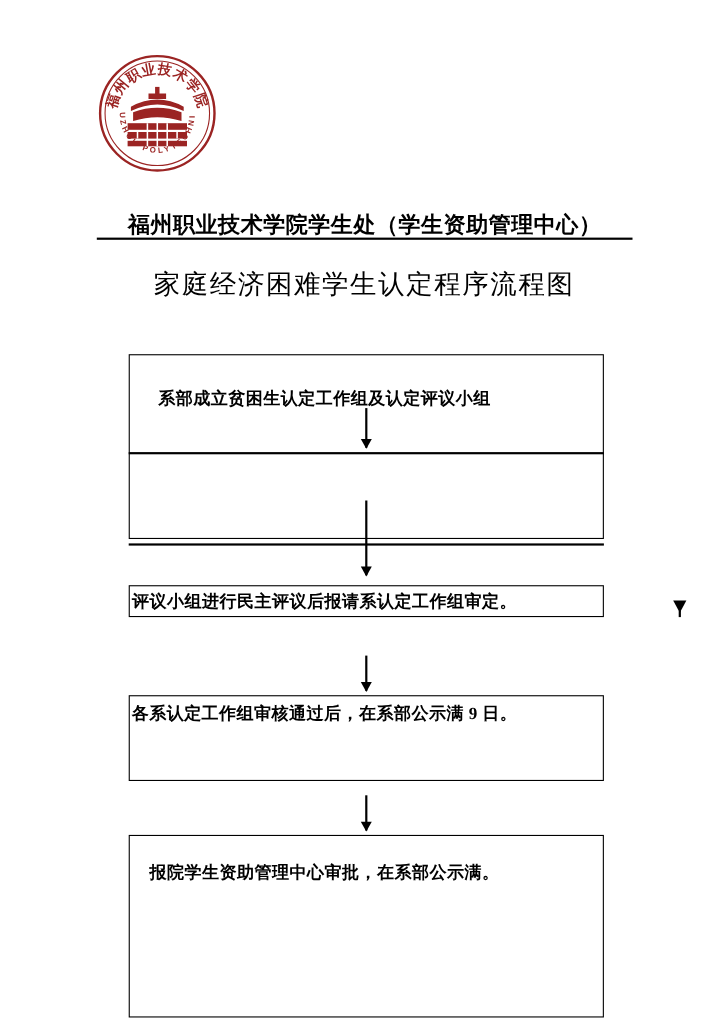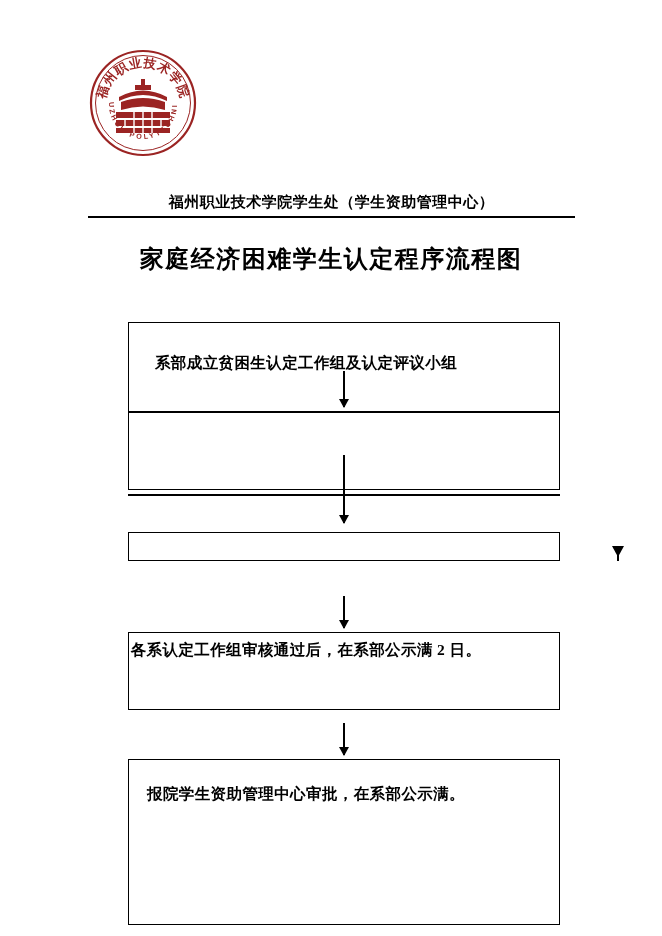--- a/index.html
+++ b/index.html
@@ -26,21 +26,21 @@
   }
   #logo-svg { display: block; width: 110px; height: 110px; }
 
   
   #org-header {
     position: absolute;
     left: 88px;
     top: 193px;
     width: 487px;
     text-align: center;
-    font-size: 15px;
+    font-size: 20px;
     font-weight: 600;
     letter-spacing: 0.5px;
     line-height: 1.25;
     white-space: nowrap;
   }
   #org-header-rule {
     position: absolute;
     left: 88px;
     top: 216px;
     width: 487px;
@@ -48,34 +48,33 @@
     background: #000000;
   }
 
   #doc-title {
     position: absolute;
     left: 60px;
     top: 244px;
     width: 542px;
     text-align: center;
     font-size: 24px;
-    font-weight: 700;
+    font-weight: 400;
     letter-spacing: 1.5px;
     line-height: 1.3;
     white-space: nowrap;
   }
 
   
   #flow {
     position: absolute;
     left: 0;
     top: 0;
     width: 590px;
     height: 936px;
-    margin-left: 11px;
   }
 
   .node {
     position: absolute;
     border: 1.6px solid #000000;
     background: #ffffff;
     box-sizing: border-box;
   }
   .node-label {
     position: absolute;
@@ -238,25 +237,26 @@
   <div id="group-box-underline"></div>
 
   <div class="node-label" id="label-step-1">系部成立贫困生认定工作组及认定评议小组</div>
 
   <div class="arrow" id="arrow-1-2"></div>
 
 
   <div class="arrow" id="arrow-2-3"></div>
 
   <div class="node" id="box-step-3"></div>
+  <div class="node-label" id="label-step-3">评议小组进行民主评议后报请系认定工作组审定。</div>
 
   <div class="arrow" id="arrow-3-4"></div>
 
   <div class="node" id="box-step-4"></div>
-  <div class="node-label" id="label-step-4">各系认定工作组审核通过后，在系部公示满 2 日。</div>
+  <div class="node-label" id="label-step-4">各系认定工作组审核通过后，在系部公示满 9 日。</div>
 
   <div class="arrow" id="arrow-4-5"></div>
 
   <div class="node" id="box-step-5"></div>
   <div class="node-label" id="label-step-5">报院学生资助管理中心审批，在系部公示满。</div>
 
 </div>
 
 <div id="margin-marker"></div>
 <div id="margin-marker-stem"></div>

